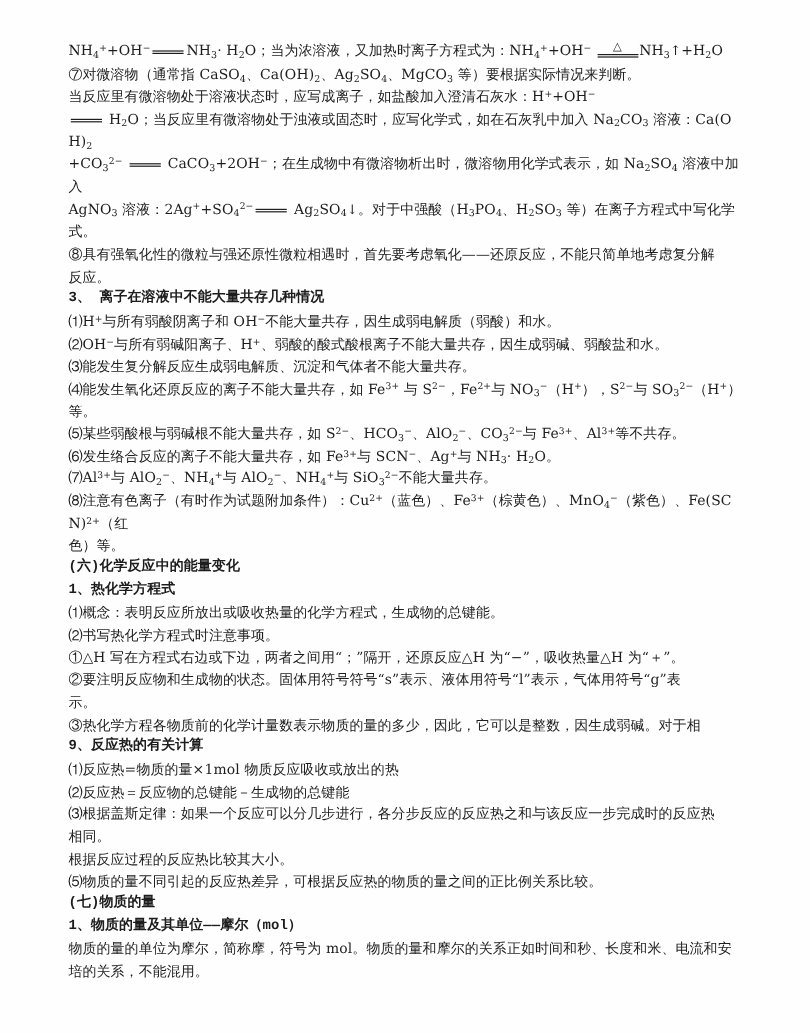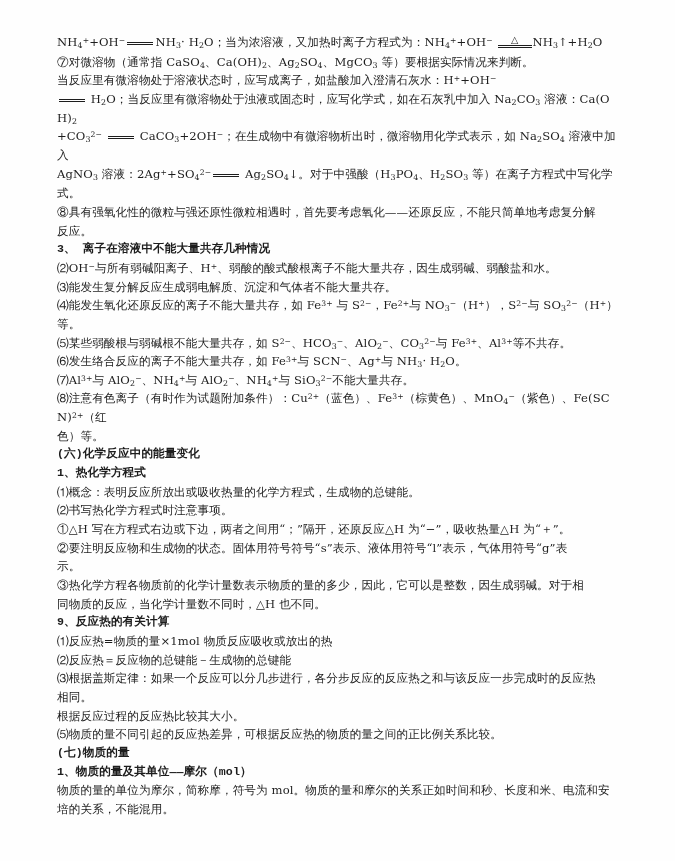--- a/index.html
+++ b/index.html
@@ -128,20 +128,21 @@
     <div class="ln">+CO<sub>3</sub><sup>2−</sup> <span class="eqbar"></span> CaCO<sub>3</sub>+2OH<sup>−</sup>；在生成物中有微溶物析出时，微溶物用化学式表示，如 Na<sub>2</sub>SO<sub>4</sub> 溶液中加入</div>
 
     <div class="ln">AgNO<sub>3</sub> 溶液：2Ag<sup>+</sup>+SO<sub>4</sub><sup>2−</sup><span class="eqbar"></span> Ag<sub>2</sub>SO<sub>4</sub><span class="arrow-dn">↓</span>。对于中强酸（H<sub>3</sub>PO<sub>4</sub>、H<sub>2</sub>SO<sub>3</sub> 等）在离子方程式中写化学式。</div>
 
     <div class="ln">⑧具有强氧化性的微粒与强还原性微粒相遇时，首先要考虑氧化——还原反应，不能只简单地考虑复分解</div>
 
     <div class="ln">反应。</div>
 
     <div class="ln bold">3、 离子在溶液中不能大量共存几种情况</div>
 
+    <div class="ln">⑴H<sup>+</sup>与所有弱酸阴离子和 OH<sup>−</sup>不能大量共存，因生成弱电解质（弱酸）和水。</div>
 
     <div class="ln">⑵OH<sup>−</sup>与所有弱碱阳离子、H<sup>+</sup>、弱酸的酸式酸根离子不能大量共存，因生成弱碱、弱酸盐和水。</div>
 
     <div class="ln">⑶能发生复分解反应生成弱电解质、沉淀和气体者不能大量共存。</div>
 
     <div class="ln">⑷能发生氧化还原反应的离子不能大量共存，如 Fe<sup>3+</sup> 与 S<sup>2−</sup>，Fe<sup>2+</sup>与 NO<sub>3</sub><sup>−</sup>（H<sup>+</sup>），S<sup>2−</sup>与 SO<sub>3</sub><sup>2−</sup>（H<sup>+</sup>）等。</div>
 
     <div class="ln">⑸某些弱酸根与弱碱根不能大量共存，如 S<sup>2−</sup>、HCO<sub>3</sub><sup>−</sup>、AlO<sub>2</sub><sup>−</sup>、CO<sub>3</sub><sup>2−</sup>与 Fe<sup>3+</sup>、Al<sup>3+</sup>等不共存。</div>
 
     <div class="ln">⑹发生络合反应的离子不能大量共存，如 Fe<sup>3+</sup>与 SCN<sup>−</sup>、Ag<sup>+</sup>与 NH<sub>3</sub>· H<sub>2</sub>O。</div>
@@ -161,21 +162,20 @@
     <div class="ln">⑵书写热化学方程式时注意事项。</div>
 
     <div class="ln">①△H 写在方程式右边或下边，两者之间用“；”隔开，还原反应△H 为“−”，吸收热量△H 为“＋”。</div>
 
     <div class="ln">②要注明反应物和生成物的状态。固体用符号符号“s”表示、液体用符号“l”表示，气体用符号“g”表</div>
 
     <div class="ln">示。</div>
 
     <div class="ln">③热化学方程各物质前的化学计量数表示物质的量的多少，因此，它可以是整数，因生成弱碱。对于相</div>
 
-    <div class="ln">同物质的反应，当化学计量数不同时，△H 也不同。</div>
 
     <div class="ln bold">9、反应热的有关计算</div>
 
     <div class="ln">⑴反应热=物质的量×1mol 物质反应吸收或放出的热</div>
 
     <div class="ln">⑵反应热＝反应物的总键能－生成物的总键能</div>
 
     <div class="ln">⑶根据盖斯定律：如果一个反应可以分几步进行，各分步反应的反应热之和与该反应一步完成时的反应热</div>
 
     <div class="ln">相同。</div>

